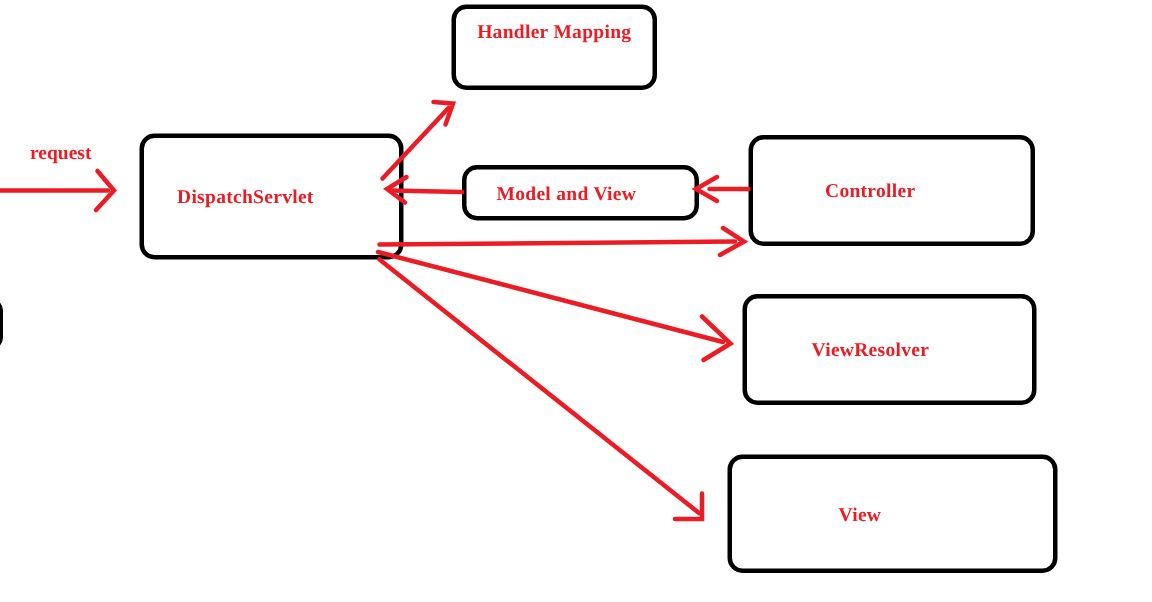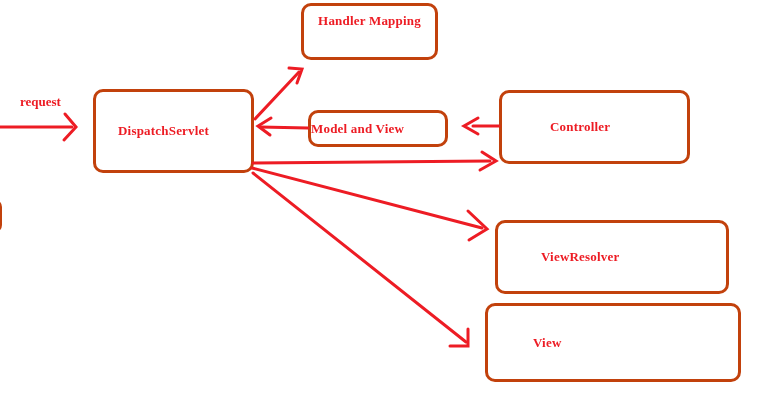--- a/index.html
+++ b/index.html
@@ -11,21 +11,21 @@
     position: relative;
     width: 768px;
     height: 401px;
     background: #ffffff;
     overflow: hidden;
     font-family: "Liberation Serif", serif;
   }
   .node {
     position: absolute;
     box-sizing: border-box;
-    border: 3px solid #c2410c;
+    border: 3px solid #000000;
     border-radius: 10px;
     background: #ffffff;
     display: flex;
     align-items: center;
     color: #ed1c24;
     font-weight: bold;
     font-size: 13px;
     letter-spacing: 0.2px;
     text-align: right;
   }
@@ -58,37 +58,37 @@
 </style>
 </head>
 <body>
 
 <div class="canvas">
 
   <div class="node top-label" style="left:301px; top:3px; width:137px; height:57px;">
     <span>Handler Mapping</span>
   </div>
 
-  <div class="node" style="left:93px; top:89px; width:161px; height:84px; padding-left:22px;">
+  <div class="node" style="left:93px; top:89px; width:176px; height:84px; padding-left:22px;">
     <span>DispatchServlet</span>
   </div>
 
-  <div class="node" style="left:308px; top:110px; width:140px; height:37px; ">
+  <div class="node" style="left:308px; top:110px; width:158px; height:37px; padding-left:20px;">
     <span>Model and View</span>
   </div>
 
   <div class="node" style="left:499px; top:90px; width:191px; height:74px; padding-left:48px;">
     <span>Controller</span>
   </div>
 
-  <div class="node" style="left:495px; top:220px; width:234px; height:74px; padding-left:43px;">
+  <div class="node" style="left:495px; top:196px; width:196px; height:74px; padding-left:43px;">
     <span>ViewResolver</span>
   </div>
 
-  <div class="node" style="left:485px; top:303px; width:256px; height:79px; padding-left:45px;">
+  <div class="node" style="left:485px; top:303px; width:220px; height:79px; padding-left:71px;">
     <span>View</span>
   </div>
 
   <div class="node" style="left:-48px; top:199px; width:50px; height:34px; border-radius:8px;"></div>
 
   <div class="edge-label" style="left:7px; top:94px;margin-left:13px;">request</div>
 
   <svg class="arrows" viewBox="0 0 768 401">
 
     <g>

